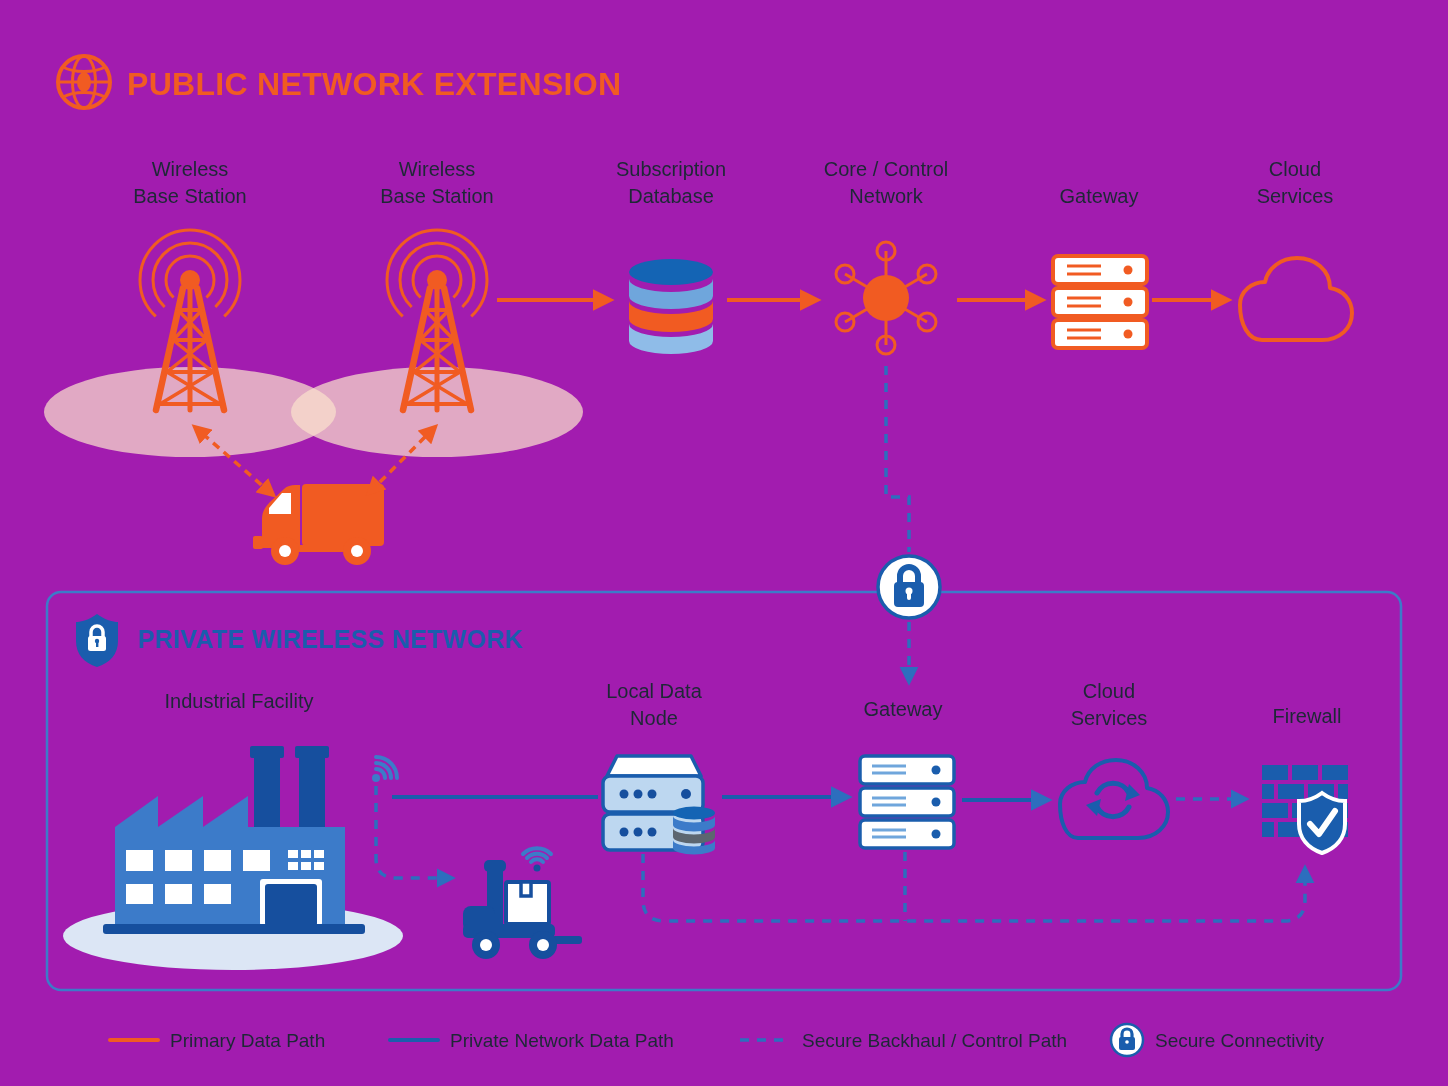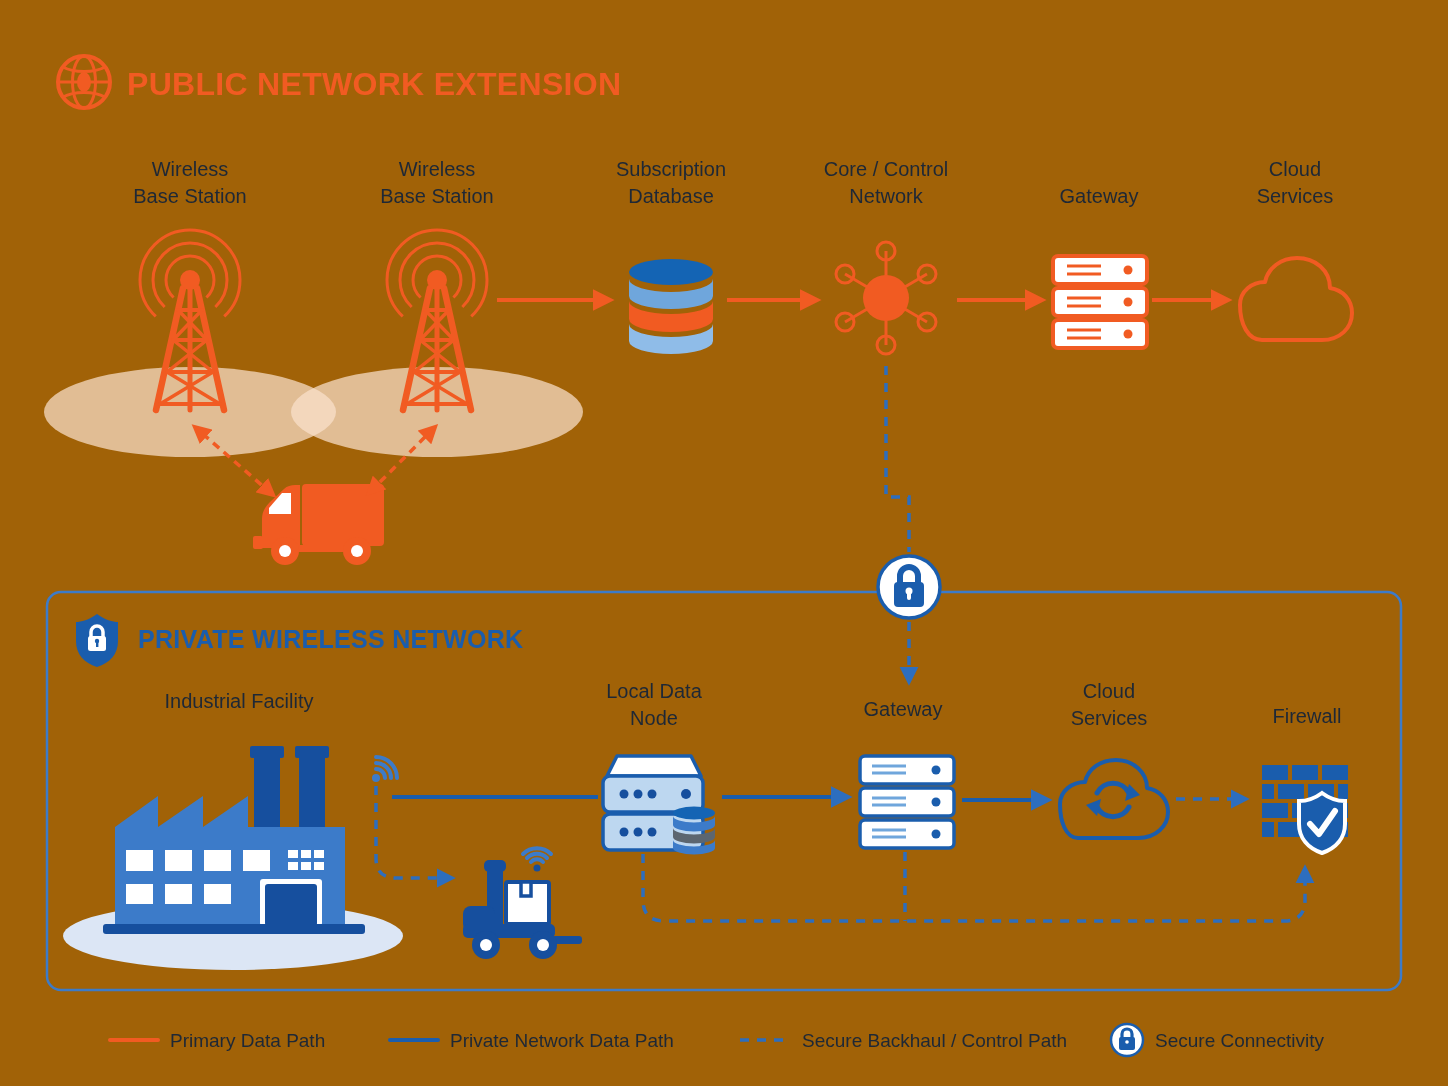--- a/index.html
+++ b/index.html
@@ -1,16 +1,16 @@
 <!DOCTYPE html>
 <html style="--orange: #F15B22; --orange_pale: #FAE0CC; --blue: #1A5DAD; --blue_dark: #164F9E; --blue_mid: #3C7BC9; --blue_light: #6FA6DC; --blue_lighter: #8FBCE8; --blue_pale: #DCE6F5; --db_blue: #1464B4; --dashed_blue: #2D6EBE; --gray_band: #5C6670; --drawer_fill: #BDD7F0; --text: #1E2836;"><head>
 <meta charset="utf-8">
 <style>
   html,body{margin:0;padding:0;background:#ffffff;}
-  .page{position:relative;width:1448px;height:1086px;background:#a16207;overflow:hidden;
+  .page{position:relative;width:1448px;height:1086px;background:#a21caf;overflow:hidden;
         font-family:"Liberation Sans",sans-serif;}
   svg{display:block;}
 
   
   .t-pub-title{font-family:"Liberation Sans",sans-serif;font-weight:bold;font-size:32px;
                fill:var(--orange,#F15B22);letter-spacing:.3px;}
   .t-priv-title{font-family:"Liberation Sans",sans-serif;font-weight:bold;font-size:25px;
                fill:var(--blue,#1A5DAD);letter-spacing:.3px;}
   .t-label{font-family:"Liberation Sans",sans-serif;font-weight:500;font-size:20px;
            fill:var(--text,#1E2836);text-anchor:middle;}

